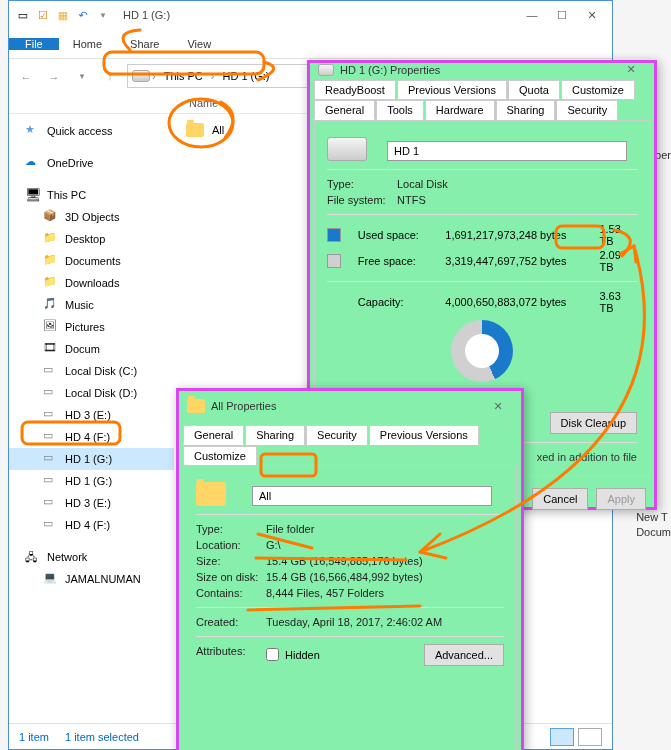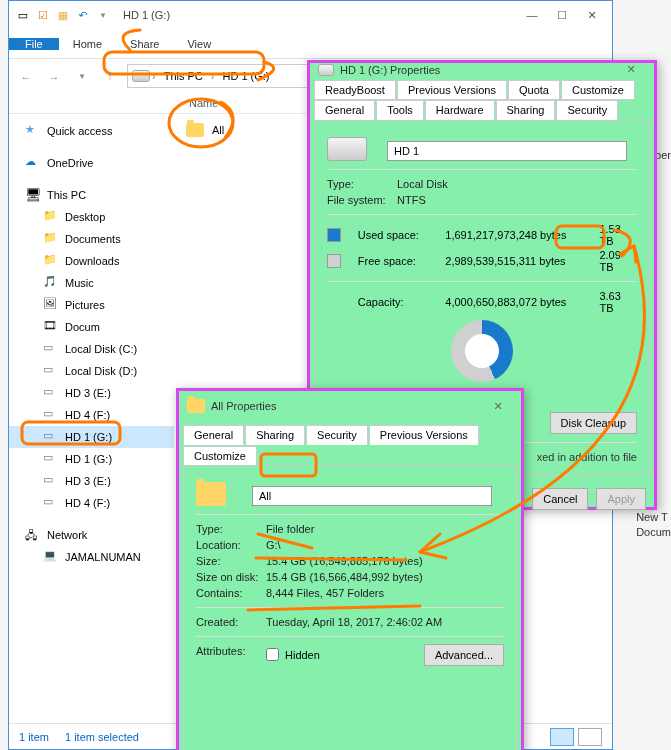--- a/index.html
+++ b/index.html
@@ -130,20 +130,24 @@
         <div class="sb-item">
           <span class="sb-ico i-cloud"></span>
           <span>OneDrive</span>
         </div>
         <div class="sb-sep"></div>
         <div class="sb-item">
           <span class="sb-ico i-pc"></span>
           <span>This PC</span>
         </div>
         <div class="sb-item indent">
+          <span class="sb-ico i-folder-3d"></span>
+          <span>3D Objects</span>
+        </div>
+        <div class="sb-item indent">
           <span class="sb-ico i-folder"></span>
           <span>Desktop</span>
         </div>
         <div class="sb-item indent">
           <span class="sb-ico i-folder"></span>
           <span>Documents</span>
         </div>
         <div class="sb-item indent">
           <span class="sb-ico i-folder"></span>
           <span>Downloads</span>
@@ -261,21 +265,21 @@
     <div class="hr"></div>
     <div class="space-row">
         <span class="space-sq" style="background:#1979ca"></span>
         <span style="width:72px">Used space:</span>
         <span style="width:140px">1,691,217,973,248 bytes</span>
         <span>1.53 TB</span>
       </div>
     <div class="space-row">
         <span class="space-sq" style="background:#d0d0d0"></span>
         <span style="width:72px">Free space:</span>
-        <span style="width:140px">2,989,539,515,311 bytes</span>
+        <span style="width:140px">3,319,447,697,752 bytes</span>
         <span>2.09 TB</span>
       </div>
     <div class="hr"></div>
     <div class="space-row">
         <span style="width:14px"></span>
         <span style="width:72px">Capacity:</span>
         <span style="width:140px">4,000,650,883,072 bytes</span>
         <span>3.63 TB</span>
       </div>
     <div class="pie"></div>

